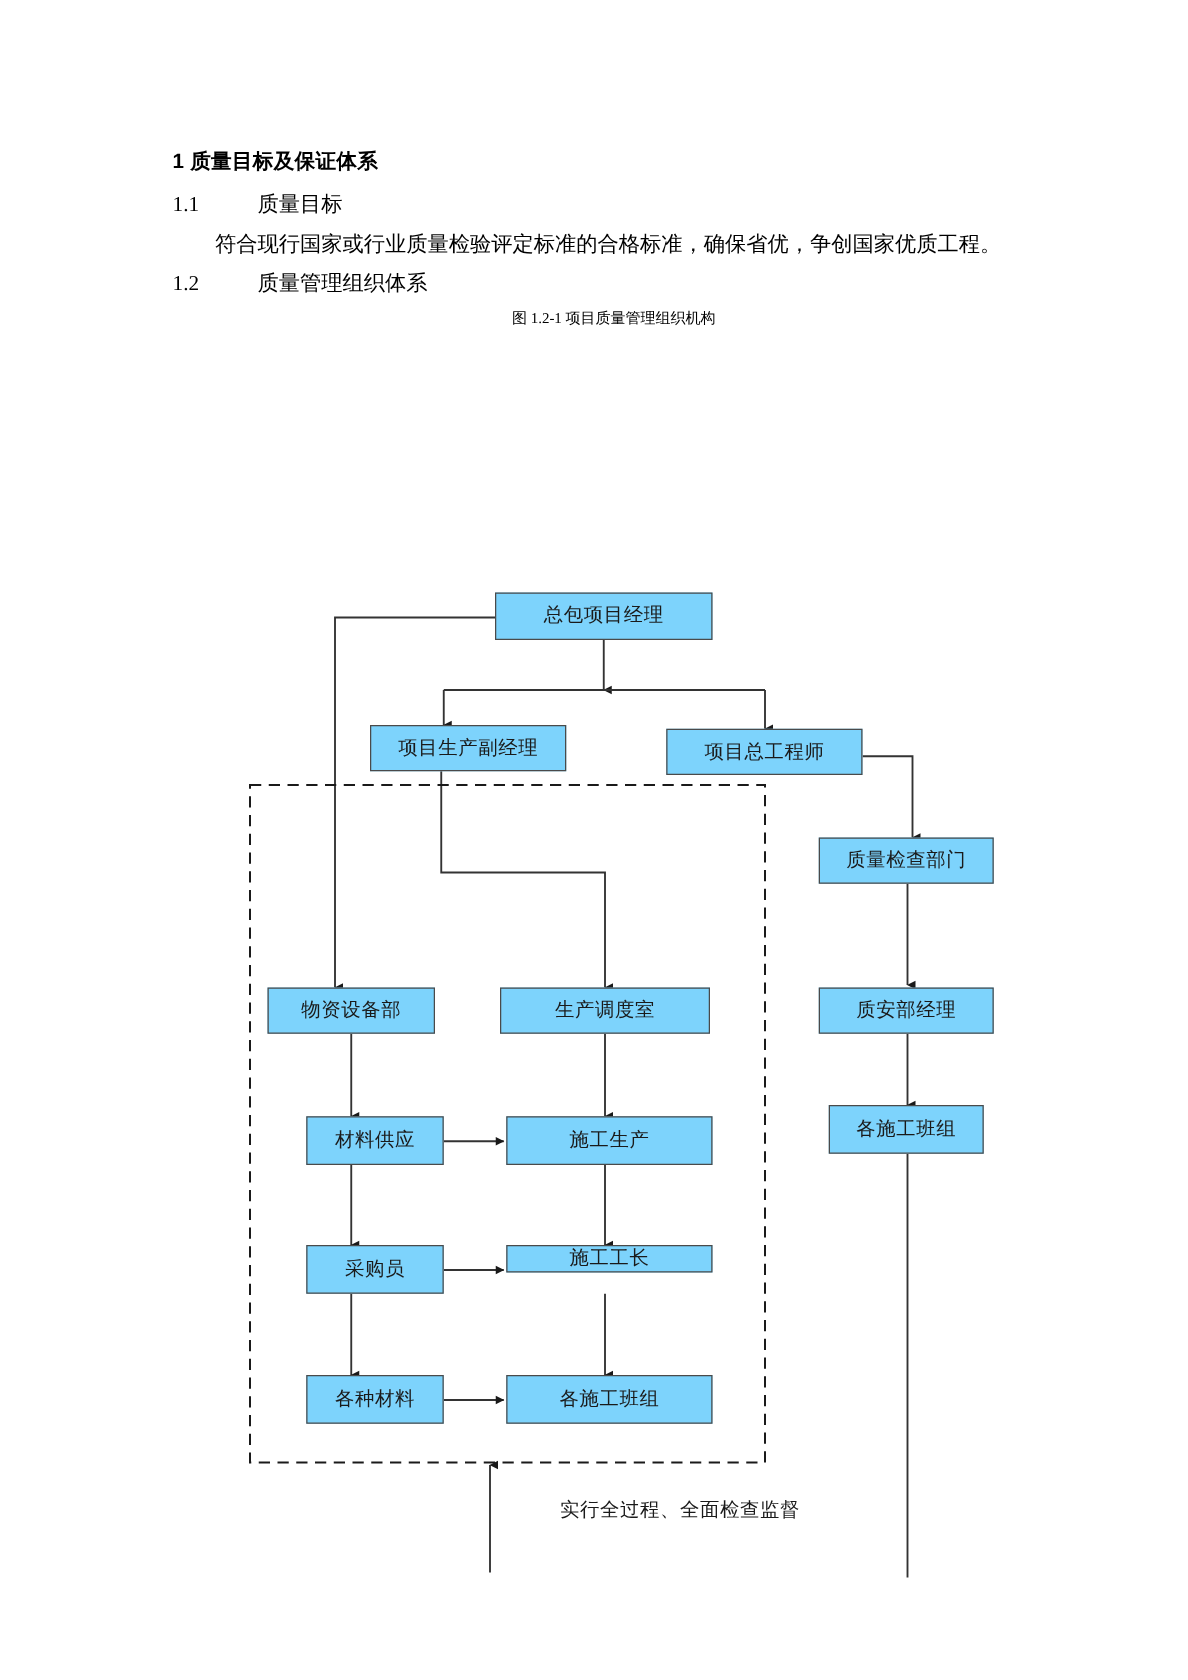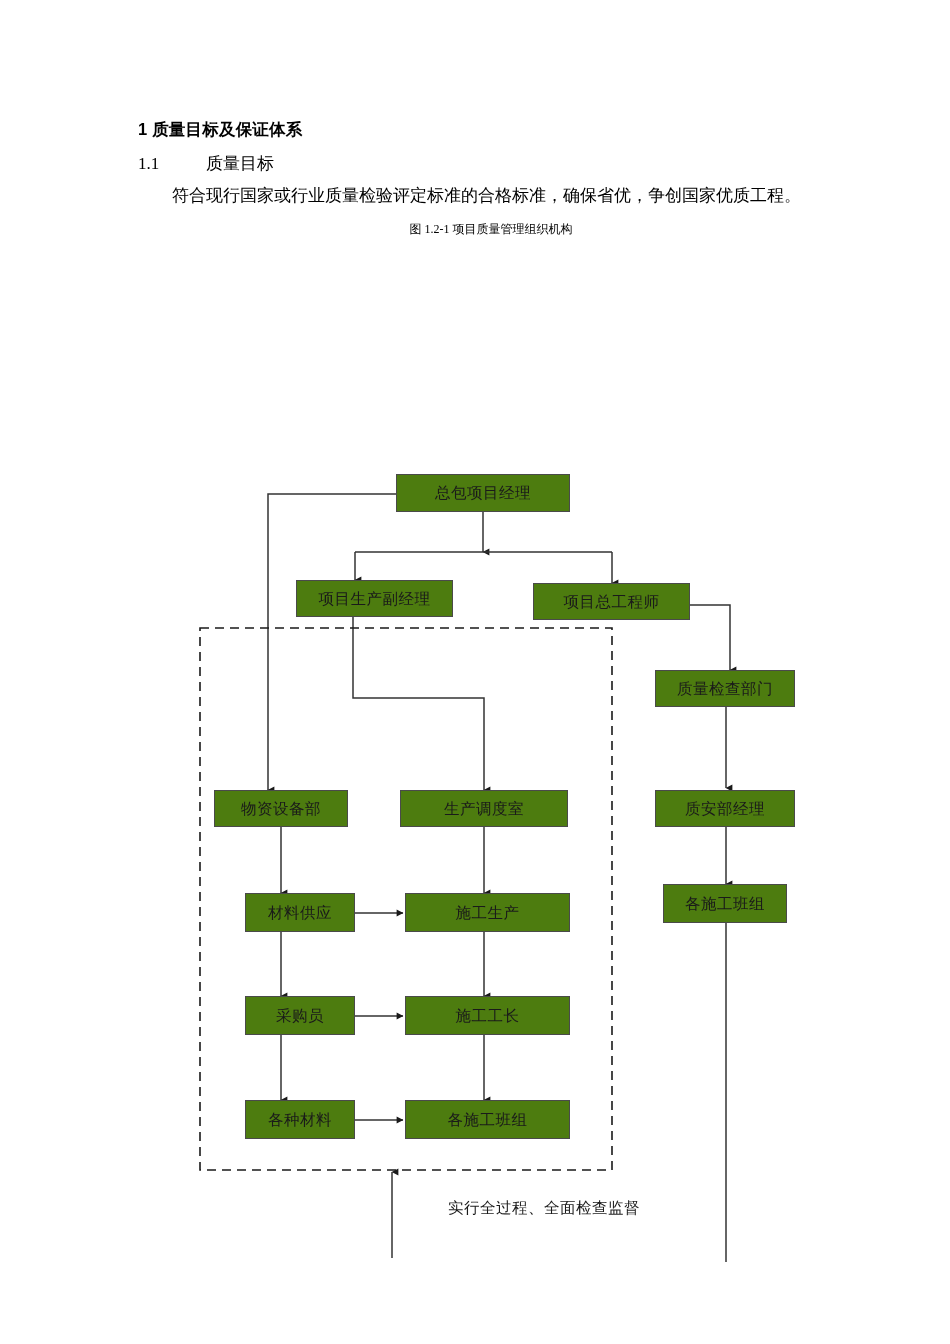--- a/index.html
+++ b/index.html
@@ -72,21 +72,21 @@
     top: 0;
     width: 950px;
     height: 1344px;
   }
   .diagram svg { display: block; }
 
   .nodebox {
     position: absolute;
     box-sizing: border-box;
     border: 1.3px solid #4a4a4a;
-    background: #4d7c0f;
+    background: #7dd3fc;
     display: flex;
     align-items: center;
     justify-content: center;
     font-size: 15.5px;
     line-height: 1;
     color: #1a1a1a;
     letter-spacing: 0.5px;
     white-space: nowrap;
   }
 
@@ -104,20 +104,21 @@
 <div class="page">
 
   <div class="text-block">
 
     <p class="heading">1 质量目标及保证体系</p>
 
     <p class="subheading"><span>1.1</span>		<span>质量目标</span></p>
 
     <p class="para">符合现行国家或行业质量检验评定标准的合格标准，确保省优，争创国家优质工程。</p>
 
+    <p class="subheading"><span>1.2</span>		<span>质量管理组织体系</span></p>
 
 
     <p class="fig-caption">图 1.2-1 项目质量管理组织机构</p>
   </div>
 
   <div class="diagram">
     <svg width="950" height="1344" viewBox="0 0 950 1344">
       <defs>
         <marker id="arrowDown" markerWidth="9" markerHeight="9" refX="4.5" refY="7.6" orient="auto" markerUnits="userSpaceOnUse">
           <path d="M1.1,1.2 L7.9,1.2 L4.5,8.0 Z" fill="#1a1a1a"></path>
@@ -215,21 +216,21 @@
     </div>
 
     <div class="nodebox" style="left:663px; top:884px; width:124px; height:39px;">
       <span>各施工班组</span>
     </div>
 
     <div class="nodebox" style="left:245px; top:996px; width:110px; height:39px;text-align:right;">
       <span>采购员</span>
     </div>
 
-    <div class="nodebox" style="left:405px; top:996px; width:165px; height:39px;">
+    <div class="nodebox" style="left:405px; top:996px; width:165px; height:22px;">
       <span>施工工长</span>
     </div>
 
     <div class="nodebox" style="left:245px; top:1100px; width:110px; height:39px;">
       <span>各种材料</span>
     </div>
 
     <div class="nodebox" style="left:405px; top:1100px; width:165px; height:39px;">
       <span>各施工班组</span>
     </div>

